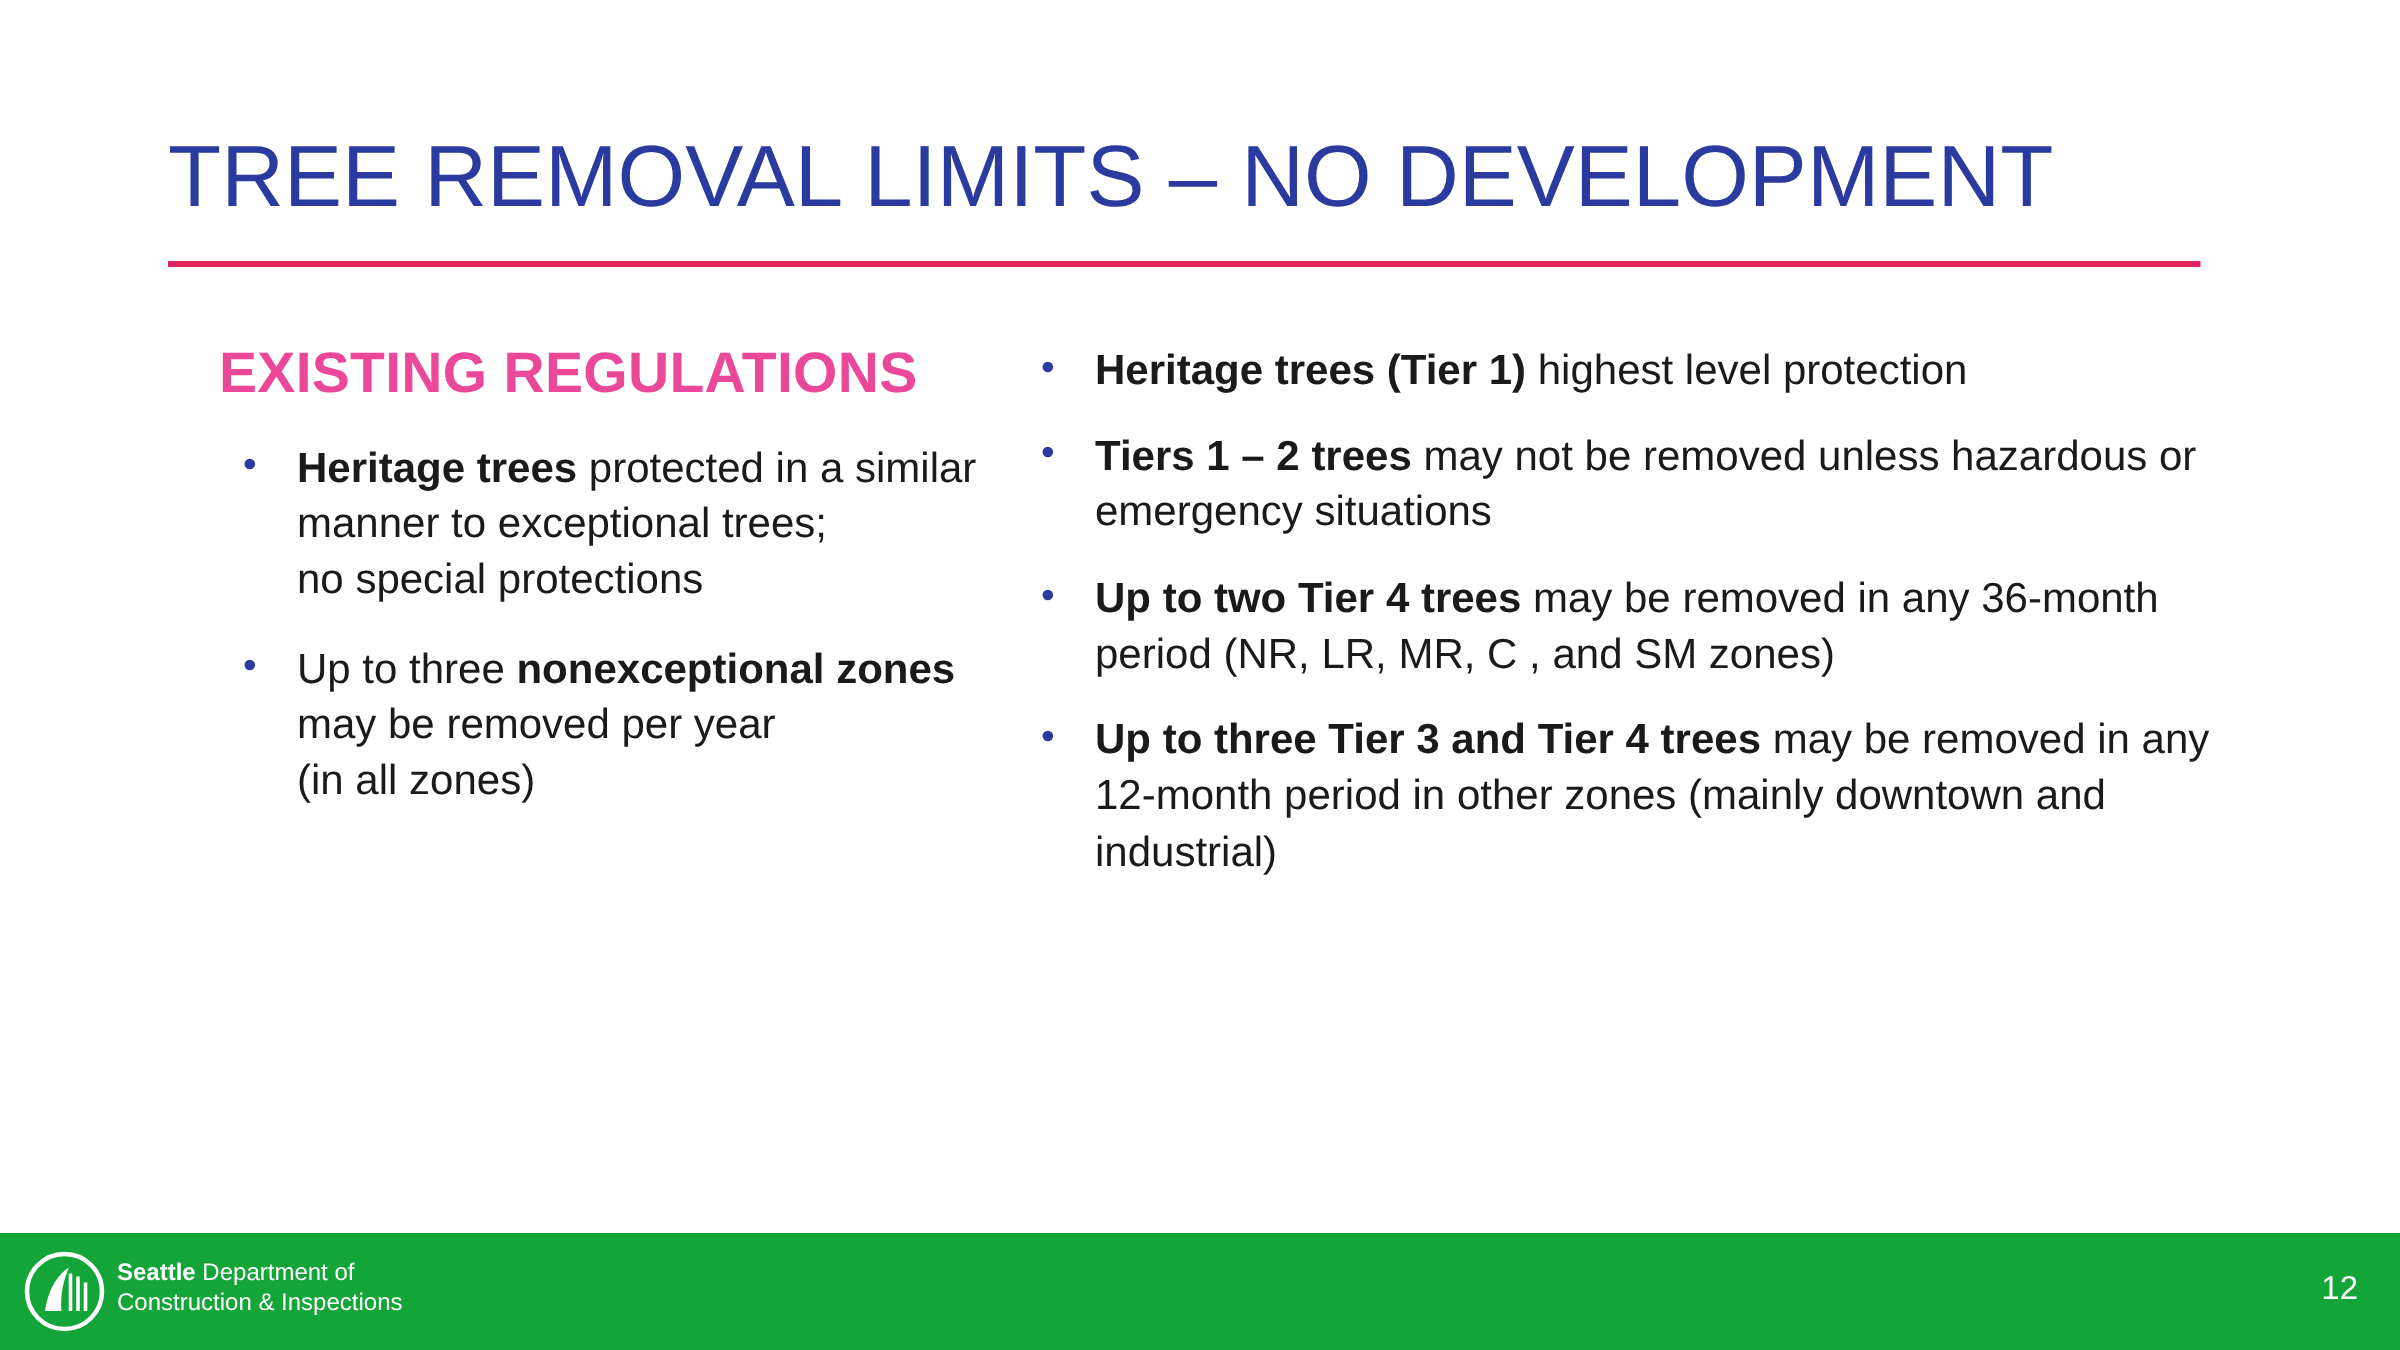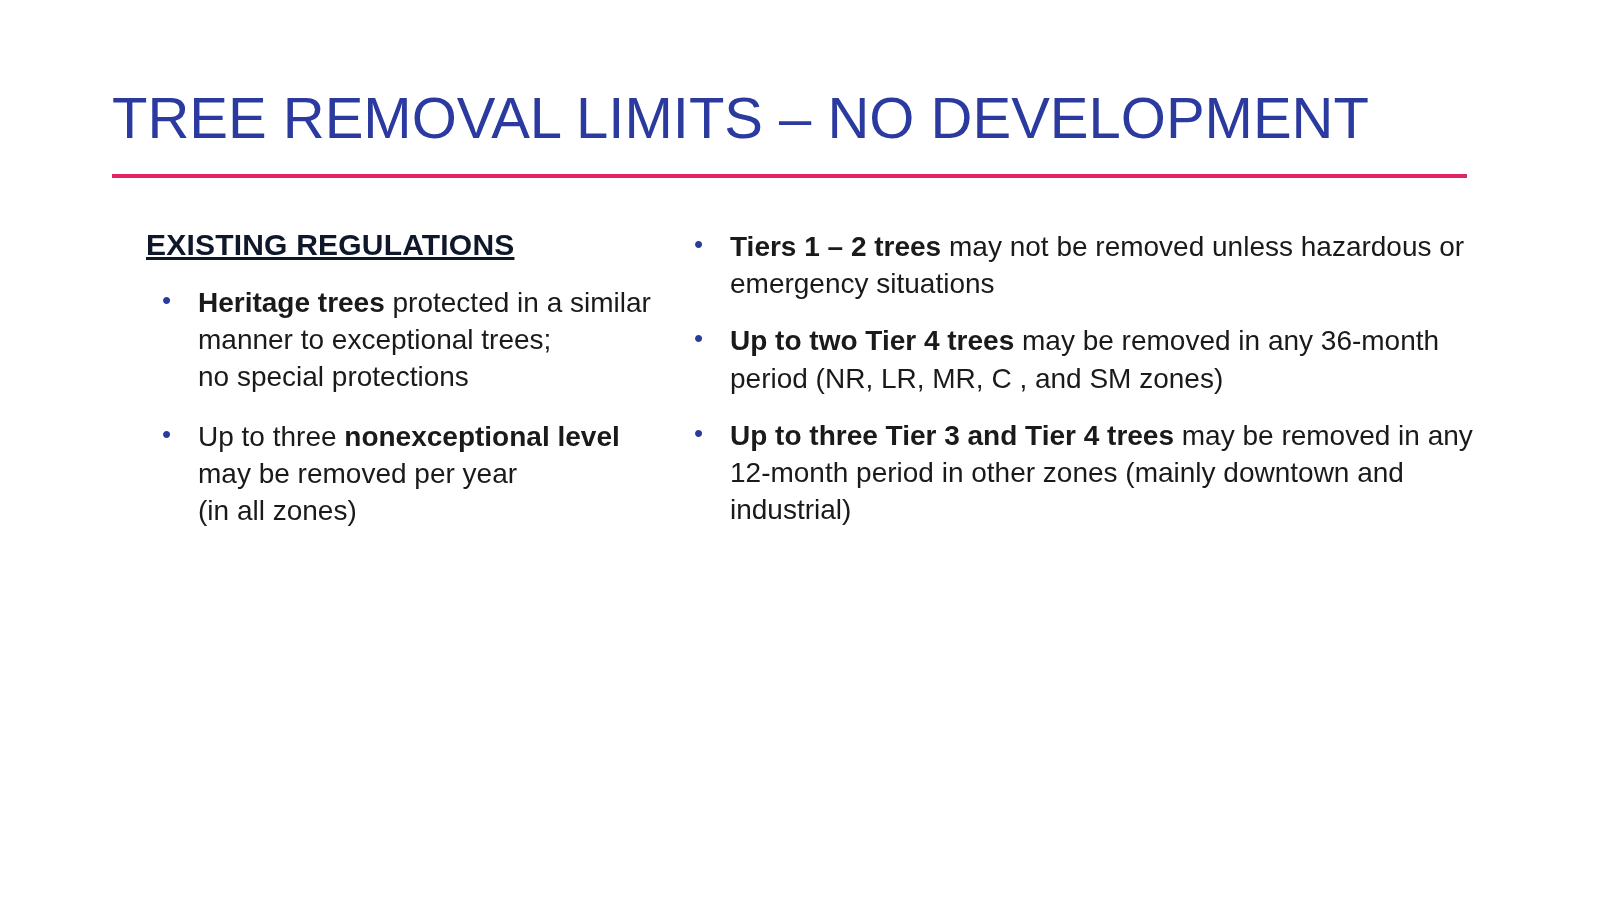--- a/index.html
+++ b/index.html
@@ -44,26 +44,25 @@
 
   
   .col {
     position: absolute;
     top: 228px;
   }
   .col-left  { left: 140px;  width: 520px; }
   .col-right { left: 672px;  width: 810px; }
 
   .col-head {
-    font-size: 30px;
+    font-size: 38px;
     font-weight: bold;
-    color: #0f172a;
+    color: #ec4899;
     letter-spacing: 0.2px;
     margin: 0 0 22px 0;
-    text-decoration: underline;
   }
   .col-left .col-head { padding-left: 6px; }
 
   ul.bullets {
     list-style: none;
     margin: 0;
     padding: 0;
   }
   ul.bullets > li {
     position: relative;
@@ -127,26 +126,47 @@
 
 <div class="slide">
 
   <div class="title">TREE REMOVAL LIMITS – NO DEVELOPMENT</div>
   <div class="title-rule"></div>
 
   <div class="col col-left">
     <div class="col-head">EXISTING REGULATIONS</div>
     <ul class="bullets" id="list-left">
         <li><span class="b">Heritage trees</span><span> protected in a similar manner to exceptional trees;</span><br><span>no special protections</span></li>
-        <li><span>Up to three </span><span class="b">nonexceptional level</span><span> may be removed per year</span><br><span>(in </span><span class="u">all</span><span> zones)</span></li>
+        <li><span>Up to three </span><span class="b">nonexceptional zones</span><span> may be removed per year</span><br><span>(in </span><span class="u">all</span><span> zones)</span></li>
       </ul>
   </div>
 
   <div class="col col-right">
     <ul class="bullets" id="list-right">
+        <li><span class="b">Heritage trees (Tier 1)</span><span> highest level protection</span></li>
         <li><span class="b">Tiers 1 – 2 trees</span><span> may </span><span class="u">not</span><span> be removed unless hazardous or emergency situations</span></li>
         <li><span class="b">Up to two Tier 4 trees</span><span> may be removed in any 36-month period (NR, LR, MR, C , and SM zones)</span></li>
         <li><span class="b">Up to three Tier 3 and Tier 4 trees</span><span> may be removed in any 12-month period in other zones (mainly downtown and industrial)</span></li>
       </ul>
   </div>
 
+  <div class="footer">
+    <span class="logo-mark">
+      <svg width="54" height="54" viewBox="0 0 54 54" aria-hidden="true">
+        <circle cx="27" cy="27" r="25" fill="none" stroke="#ffffff" stroke-width="3"></circle>
+        <path d="M14 40 C16 26 22 16 30 11 C26 20 24 30 25 40 Z" fill="#ffffff"></path>
+        <g stroke="#ffffff" stroke-width="2.4">
+          <line x1="31" y1="15" x2="31" y2="40"></line>
+          <line x1="36" y1="17" x2="36" y2="40"></line>
+          <line x1="41" y1="21" x2="41" y2="40"></line>
+        </g>
+      </svg>
+    </span>
+    <div class="logo-text">
+      <div class="line1">
+        <span class="strong">Seattle</span><span> Department of</span>
+      </div>
+      <div class="line2">Construction &amp; Inspections</div>
+    </div>
+    <div class="page-num">12</div>
+  </div>
 
 </div>
 
 </body></html>

